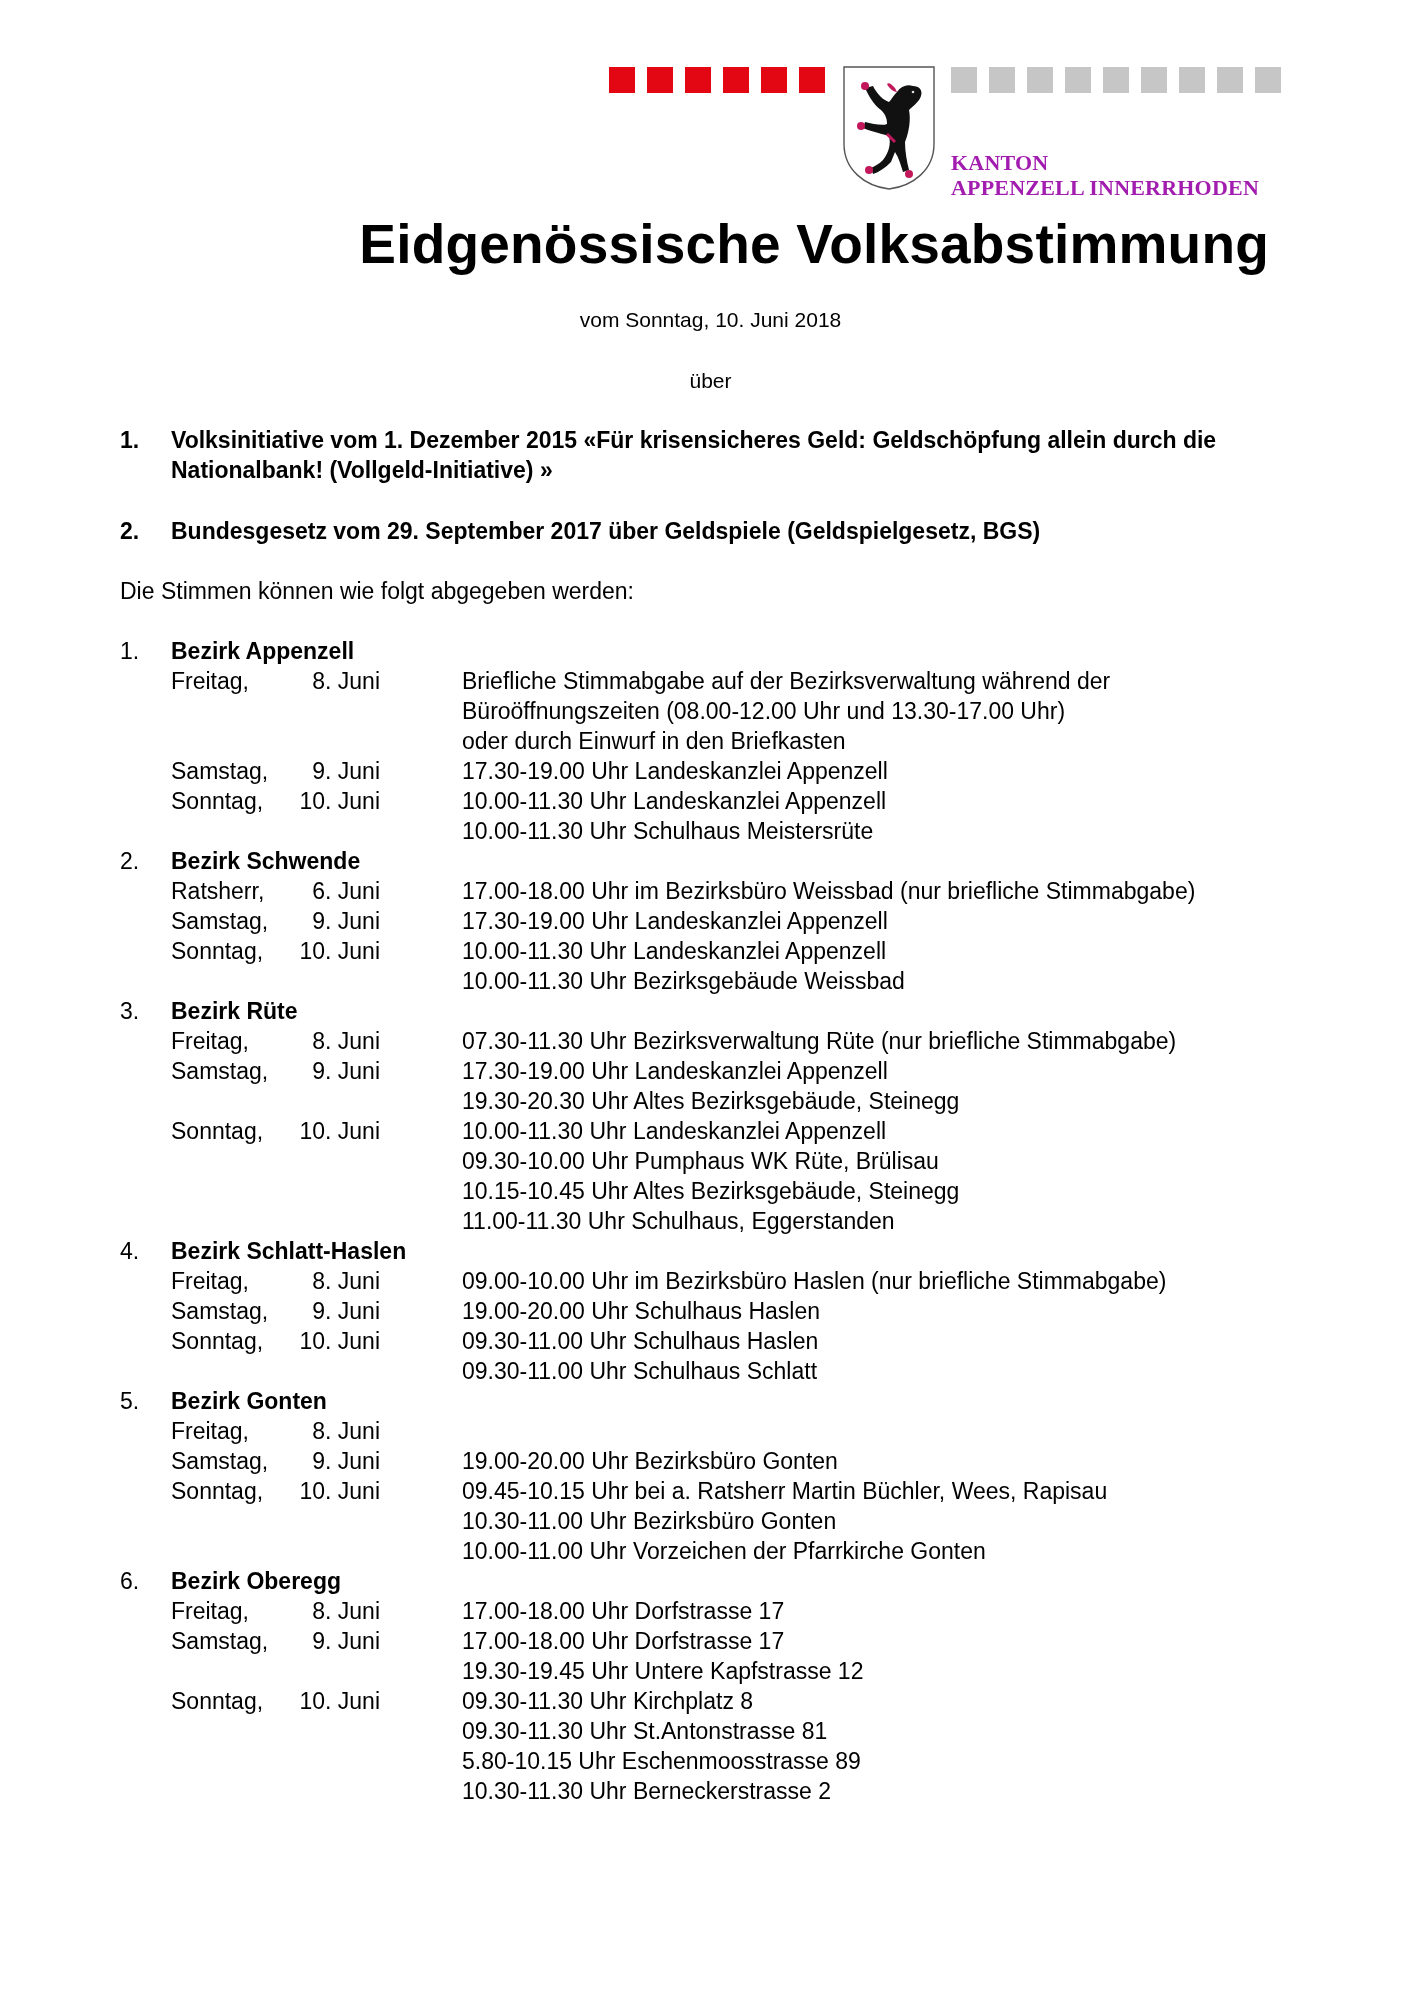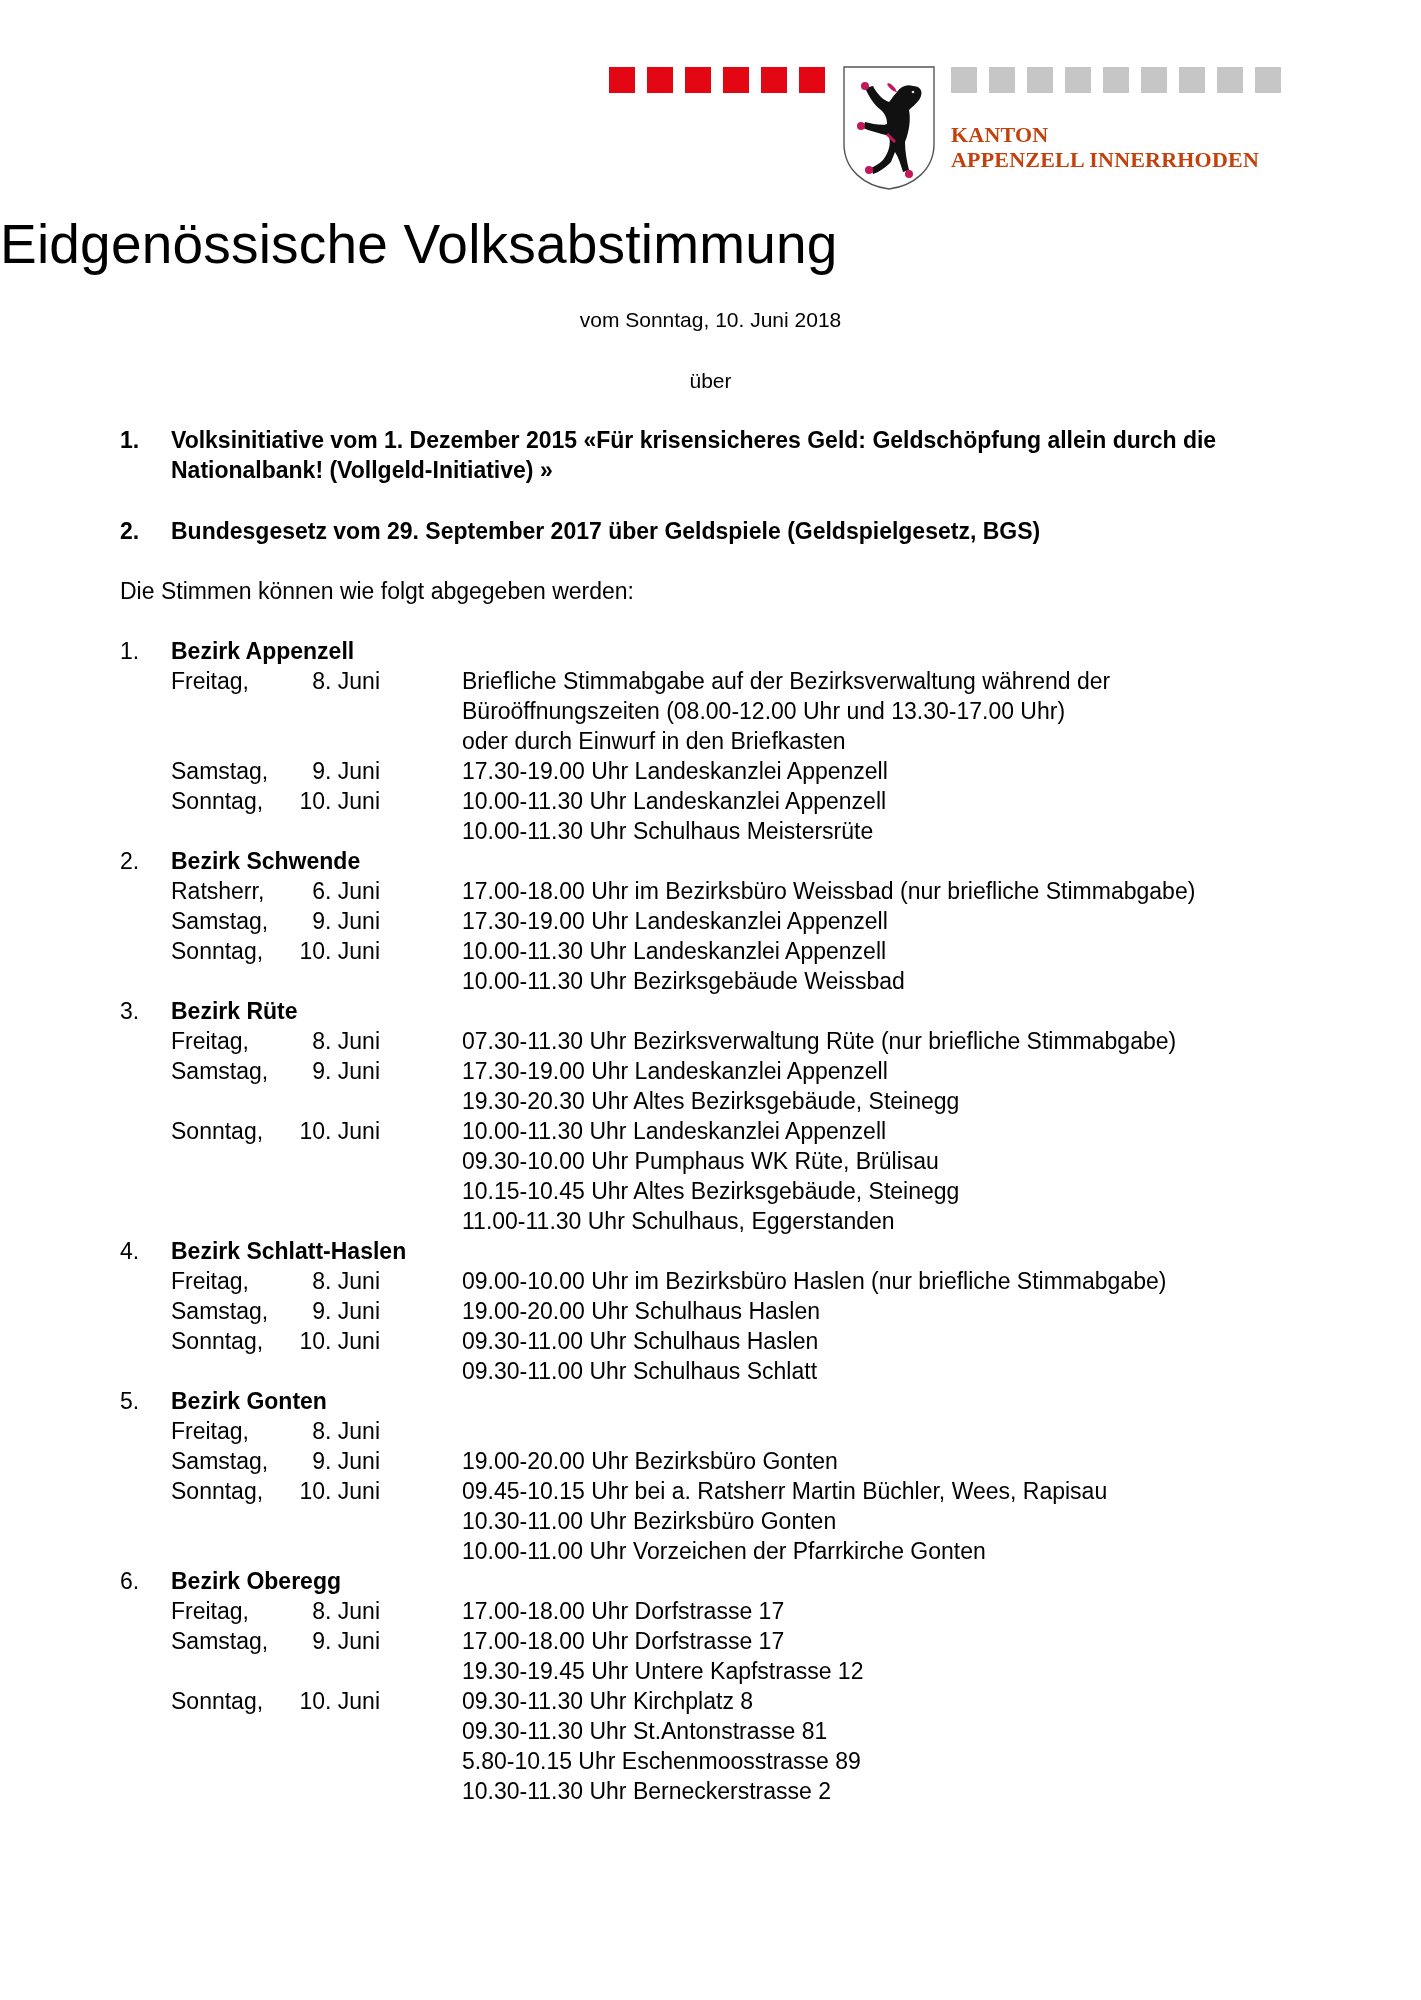--- a/index.html
+++ b/index.html
@@ -3,23 +3,23 @@
   <meta charset="utf-8">
   <style>
     html, body { margin: 0; padding: 0; background: #ffffff; }
     body { width: 1421px; height: 2000px; position: relative; overflow: hidden;
            font-family: "Liberation Sans", sans-serif; color: #000; }
     .sq { position: absolute; width: 26px; height: 26px; top: 67px; }
     .sq.red { background: #e30613; }
     .sq.grey { background: #c6c6c6; }
     .shield { position: absolute; left: 843px; top: 66px; width: 92px; height: 124px; }
     .kanton { position: absolute; left: 951px; font-family: "Liberation Serif", serif; font-weight: bold;
-              font-size: 22px; letter-spacing: 0.2px; color: #c2410c; white-space: nowrap; line-height: 24px; }
-    .title { position: absolute; left: 0; width: 1269px; top: 214px; text-align: left;
-             font-size: 55px; font-weight: normal; line-height: 60px; letter-spacing: 0.2px; }
+              font-size: 22px; letter-spacing: 0.2px; color: #a21caf; white-space: nowrap; line-height: 24px; margin-top: 28px; }
+    .title { position: absolute; left: 0; width: 1269px; top: 214px; text-align: right;
+             font-size: 55px; font-weight: bold; line-height: 60px; letter-spacing: 0.2px; }
     .center-line { position: absolute; left: 0; width: 1421px; text-align: center; font-size: 21px; line-height: 30px; }
     .body-text { font-size: 23px; line-height: 30px; white-space: nowrap; }
     .topic { position: absolute; left: 120px; width: 1200px; }
     .topic .num { position: absolute; left: 0; top: 0; font-weight: bold; }
     .topic .txt { position: absolute; left: 51px; top: 0; font-weight: bold; white-space: normal; width: 1150px; }
     .intro { position: absolute; left: 120px; }
     .schedule { position: absolute; left: 120px; top: 636px; width: 1250px; }
     .row { position: relative; height: 30px; }
     .row .bnum { position: absolute; left: 0; top: 0; }
     .row .bname { position: absolute; left: 51px; top: 0; font-weight: bold; }

